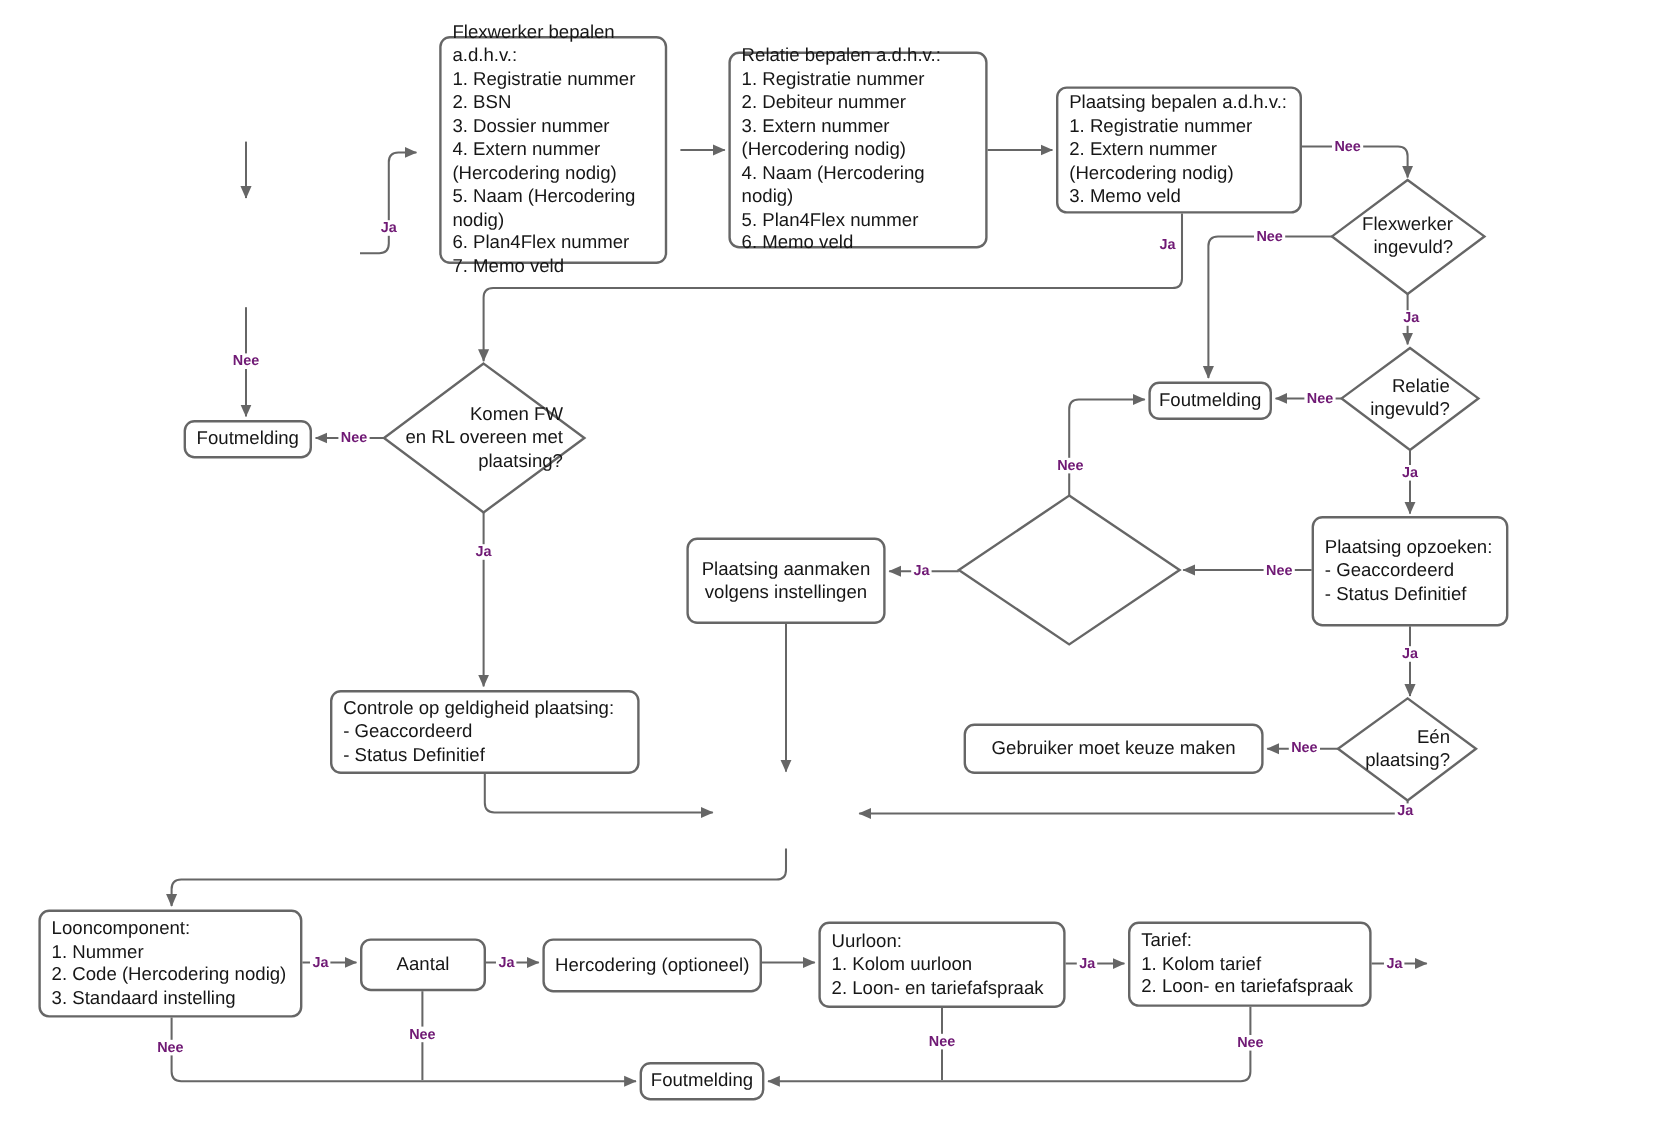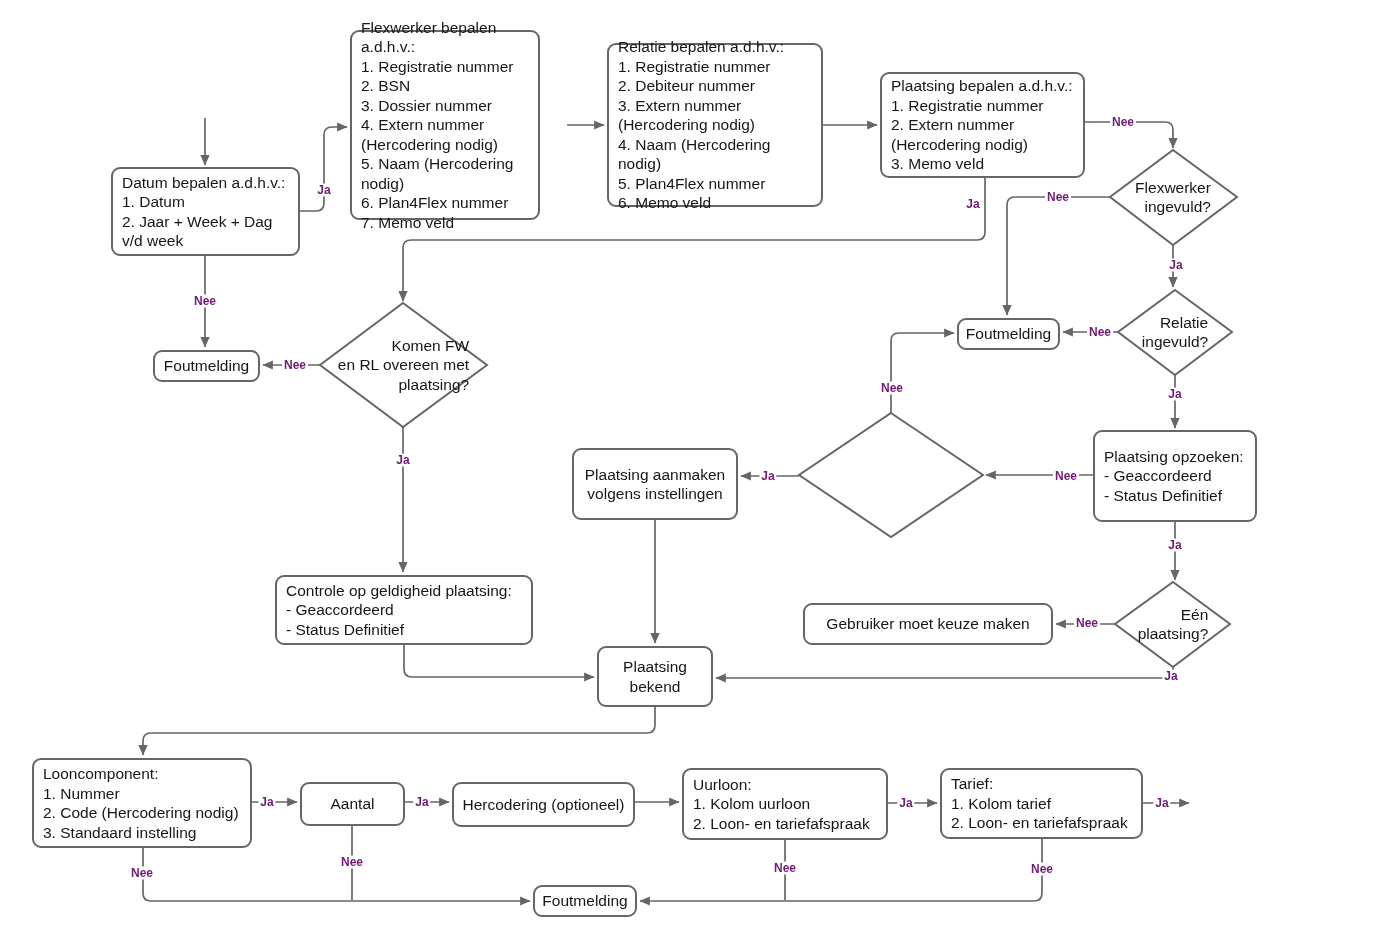--- a/index.html
+++ b/index.html
@@ -63,25 +63,21 @@
     <path d="M1042,839 L1042,893 Q1042,901 1034,901 L640,901" marker-end="url(#arrow)"></path>
     <path d="M785,840 L785,900"></path>
 
     <polygon points="403,303 487,365 403,427 320,365"></polygon>
     <polygon points="1173,150 1237,197 1173,245 1110,197"></polygon>
     <polygon points="1175,290 1232,332 1175,375 1118,332"></polygon>
     <polygon points="891,413 983,475 891,537 799,475"></polygon>
     <polygon points="1173,582 1230,624 1173,667 1115,624"></polygon>
   </svg>
 
-  <div class="node left" style="left:111px;top:167px;width:189px;height:89px">Datum bepalen a.d.h.v.:
-1. Datum
-2. Jaar + Week + Dag
-v/d week</div>
-  <div class="node left" style="left:350px;top:30px;width:190px;height:190px">Flexwerker bepalen a.d.h.v.:
+  <div class="node left" style="left:366px;top:30px;width:190px;height:190px">Flexwerker bepalen a.d.h.v.:
 1. Registratie nummer
 2. BSN
 3. Dossier nummer
 4. Extern nummer
 (Hercodering nodig)
 5. Naam (Hercodering nodig)
 6. Plan4Flex nummer
 7. Memo veld</div>
   <div class="node left" style="left:607px;top:43px;width:216px;height:164px">Relatie bepalen a.d.h.v.:
 1. Registratie nummer
@@ -100,22 +96,20 @@
   <div class="node center" style="left:957px;top:318px;width:103px;height:32px">Foutmelding</div>
   <div class="node left" style="left:1093px;top:430px;width:164px;height:92px">Plaatsing opzoeken:
 - Geaccordeerd
 - Status Definitief</div>
   <div class="node center" style="left:572px;top:448px;width:166px;height:72px">Plaatsing aanmaken
 volgens instellingen</div>
   <div class="node center" style="left:803px;top:603px;width:250px;height:42px">Gebruiker moet keuze maken</div>
   <div class="node left" style="left:275px;top:575px;width:258px;height:70px">Controle op geldigheid plaatsing:
 - Geaccordeerd
 - Status Definitief</div>
-  <div class="node center" style="left:597px;top:646px;width:116px;height:61px">Plaatsing
-bekend</div>
   <div class="node left" style="left:32px;top:758px;width:220px;height:90px">Looncomponent:
 1. Nummer
 2. Code (Hercodering nodig)
 3. Standaard instelling</div>
   <div class="node center" style="left:300px;top:782px;width:105px;height:44px">Aantal</div>
   <div class="node center" style="left:452px;top:782px;width:183px;height:45px">Hercodering (optioneel)</div>
   <div class="node left" style="left:682px;top:768px;width:206px;height:72px">Uurloon:
 1. Kolom uurloon
 2. Loon- en tariefafspraak</div>
   <div class="node left" style="left:940px;top:768px;width:203px;height:71px">Tarief:

